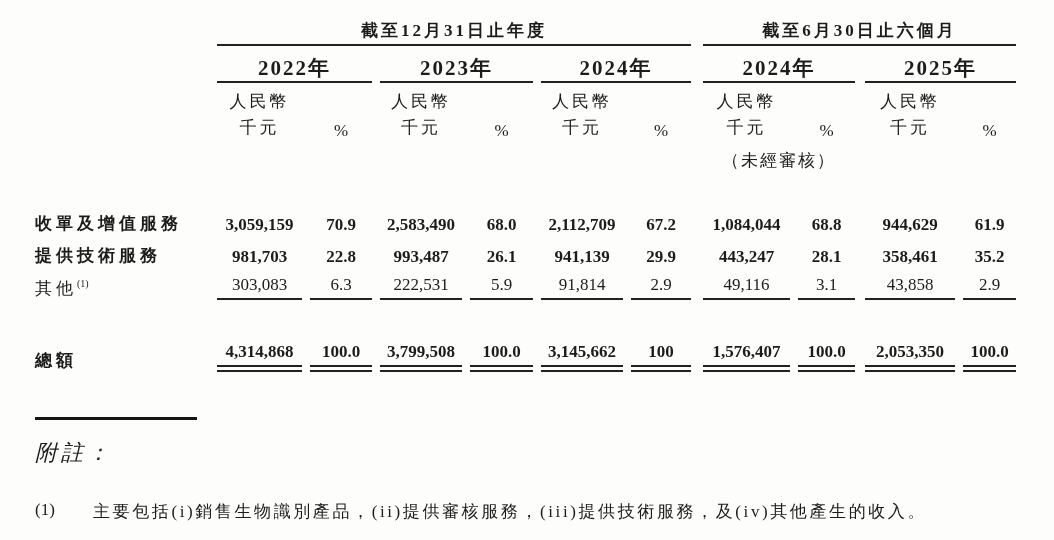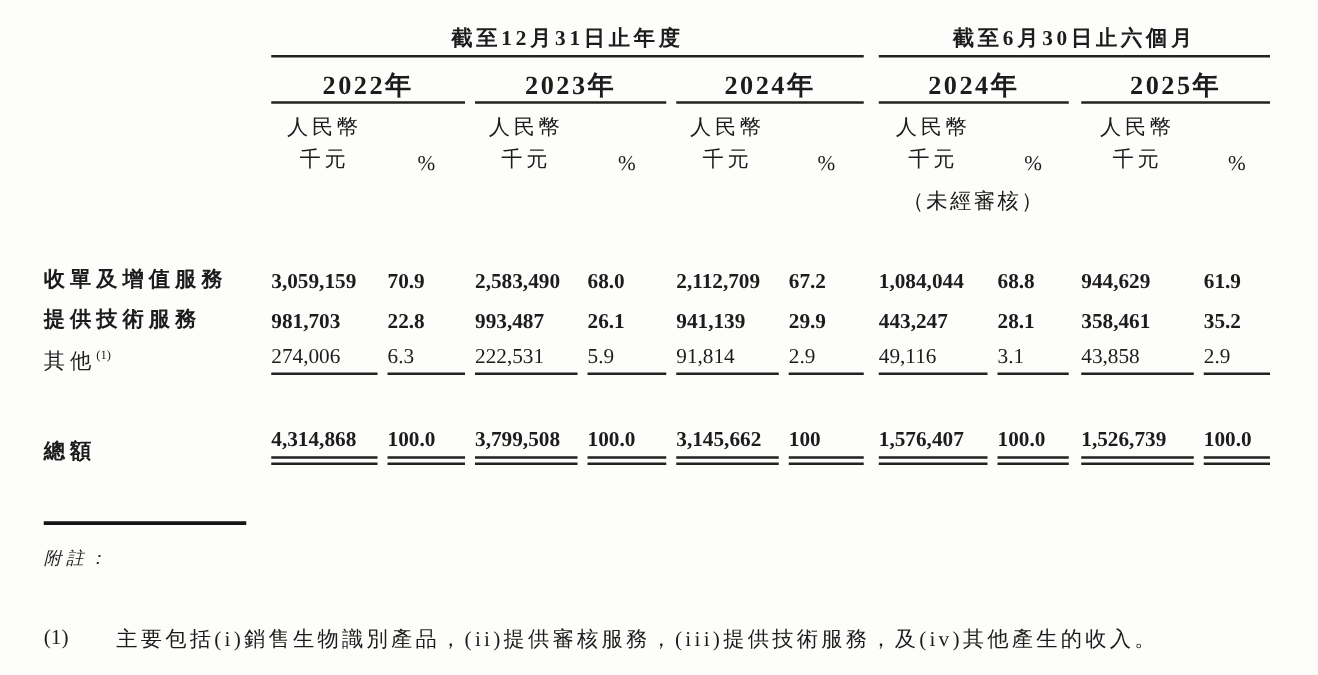--- a/index.html
+++ b/index.html
@@ -24,34 +24,34 @@
   .r-group{height:32px;}
   .r-year{height:37px;}
   .r-units{height:58px;}
   .r-unaudited{height:30px;}
   .r-gap1{height:32px;}
   .r-data{height:32px;font-weight:bold;}
   .r-other{height:33px;}
   .r-gap2{height:42px;}
   .r-total{height:27px;}
   .ctr{text-align:center;}
-  .num{text-align:left;}
+  .num{text-align:center;}
   .b{font-weight:bold;}
   .lbl{letter-spacing:4px;white-space:nowrap;}
   .lbl sup{font-size:10px;letter-spacing:0;}
   .gh{letter-spacing:3px;}
   .yr{letter-spacing:2px;font-size:21px;}
   .unit{letter-spacing:3px;line-height:26px;}
   .pct-h{text-align:center;}
   .unaud{letter-spacing:2px;font-size:17px;white-space:nowrap;}
   .v{line-height:20px;white-space:nowrap;}
   .rule{border-top:2px solid #222;margin-top:3px;}
   .drule{height:3px;border-top:2px solid #222;border-bottom:2px solid #222;margin-top:3px;}
   .notes-rule{position:absolute;left:35px;top:417px;width:162px;border-top:3px solid #151515;}
-  .notes-head{position:absolute;left:35px;top:438px;font-style:italic;font-size:14px;letter-spacing:4px;}
+  .notes-head{position:absolute;left:35px;top:438px;font-style:italic;font-size:22px;letter-spacing:4px;}
   .footnote{position:absolute;left:35px;top:500px;width:1000px;display:flex;font-size:17px;}
   .fn-marker{width:58px;flex:0 0 58px;}
   .fn-text{letter-spacing:2.6px;white-space:nowrap;}
 </style>
 </head>
 <body>
 
 <div class="doc">
 
   <table class="fin">
@@ -228,21 +228,21 @@
             <div class="v">358,461</div>
           </td>
       <td class="num g8">
             <div class="v">35.2</div>
           </td>
     </tr>
 
     <tr class="r-other">
       <td class="lbl"><span>其他</span><sup>(1)</sup></td>
       <td class="num">
-            <div class="v">274,006</div>
+            <div class="v">303,083</div>
             <div class="rule"></div>
           </td>
       <td class="num g8">
             <div class="v">6.3</div>
             <div class="rule"></div>
           </td>
       <td class="num g8">
             <div class="v">222,531</div>
             <div class="rule"></div>
           </td>
@@ -308,21 +308,21 @@
           </td>
       <td class="num g12">
             <div class="v">1,576,407</div>
             <div class="drule"></div>
           </td>
       <td class="num g8">
             <div class="v">100.0</div>
             <div class="drule"></div>
           </td>
       <td class="num g10">
-            <div class="v">1,526,739</div>
+            <div class="v">2,053,350</div>
             <div class="drule"></div>
           </td>
       <td class="num g8">
             <div class="v">100.0</div>
             <div class="drule"></div>
           </td>
     </tr>
   </tbody>
     </table>
 

